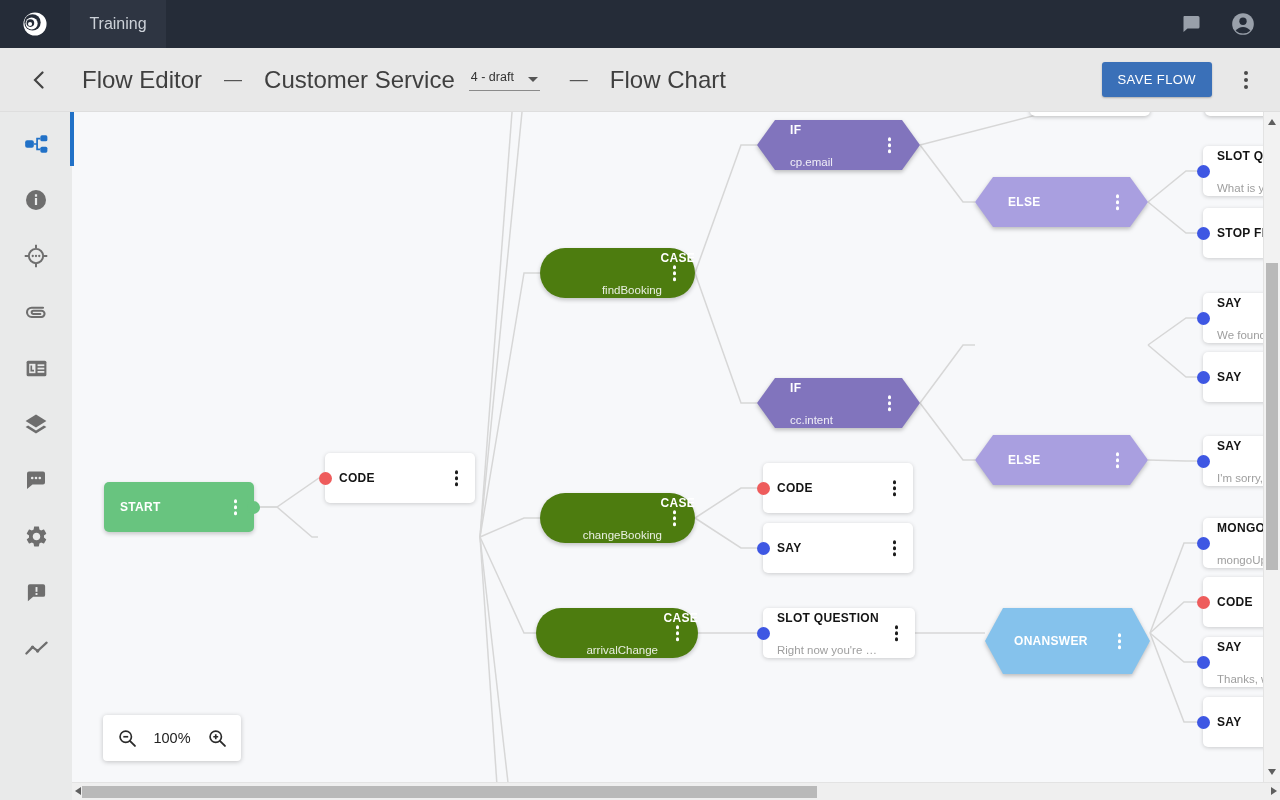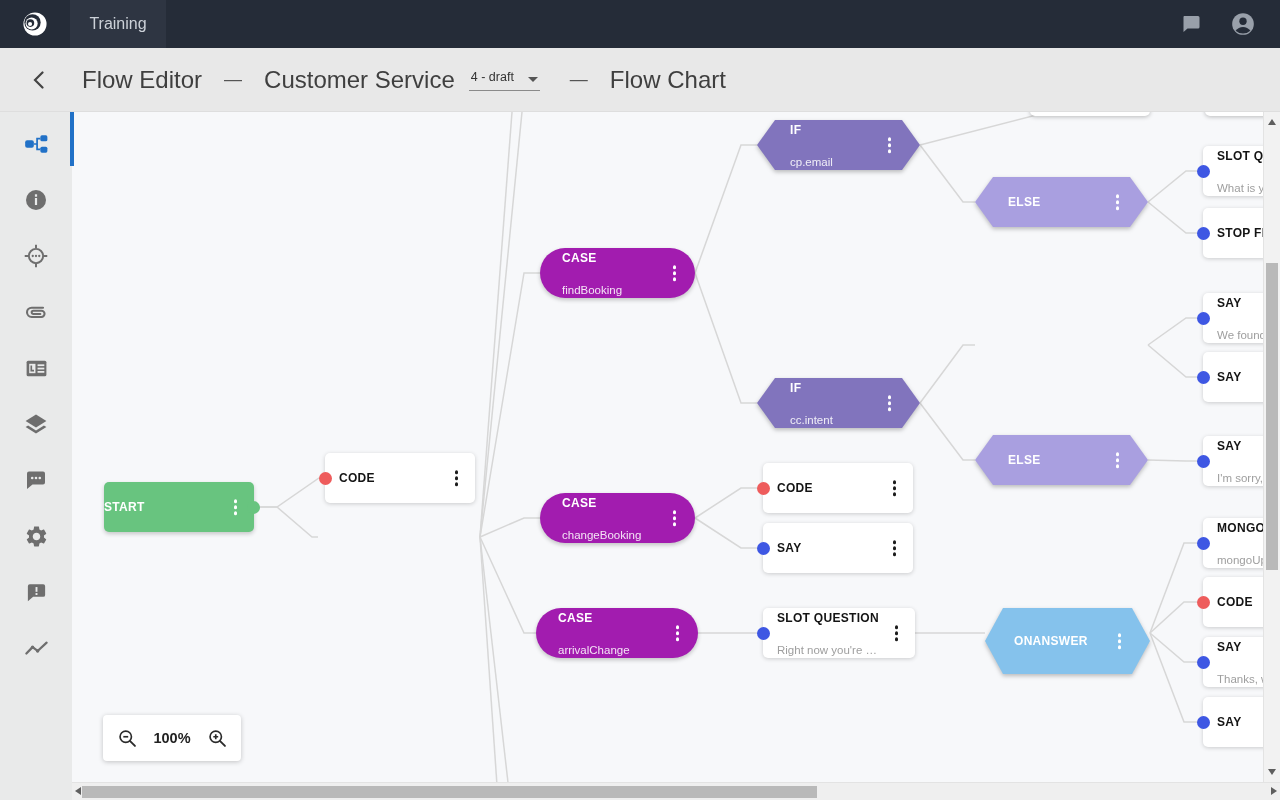--- a/index.html
+++ b/index.html
@@ -44,36 +44,36 @@
   .kebab i { width:3.5px; height:3.5px; border-radius:50%; }
   .kebab.light i { background:#fff; }
   .kebab.dark i { background:#1c1c1c; }
   .port { position:absolute; width:13px; height:13px; border-radius:50%; z-index:4; }
 
   .v-card { background:#fff; border-radius:5px; box-shadow:0 1px 4px rgba(0,0,0,.18); }
   .v-card .nt { color:#141414; }
   .v-card .ns { color:#9e9e9e; }
   .v-rect-green { background:#68c47f; border-radius:5px; box-shadow:0 2px 4px rgba(0,0,0,.2); }
   .v-pill-orange { background:#f2a41f; border-radius:26px; box-shadow:0 2px 4px rgba(0,0,0,.22); }
-  .v-pill-yellow { background:#a21caf; border-radius:26px; box-shadow:0 2px 4px rgba(0,0,0,.22); }
+  .v-pill-yellow { background:#4d7c0f; border-radius:26px; box-shadow:0 2px 4px rgba(0,0,0,.22);text-align:right; }
   .v-rect-green .nt, .v-pill-orange .nt, .v-pill-yellow .nt, .hex .nt { color:#fff; }
   .v-rect-green .ns, .v-pill-orange .ns, .v-pill-yellow .ns, .hex .ns { color:rgba(255,255,255,.88); }
   .hex { filter:drop-shadow(0 2px 2px rgba(0,0,0,.25)); }
   .hex-bg { position:absolute; inset:0; clip-path:polygon(18px 0, calc(100% - 18px) 0, 100% 50%, calc(100% - 18px) 100%, 18px 100%, 0 50%); }
 
   .partial-card { position:absolute; background:#fff; border-radius:5px; box-shadow:0 1px 4px rgba(0,0,0,.25); z-index:3; }
 
   
   .search-card { position:absolute; left:31px; top:31px; width:242px; height:60px; background:#fff; border-radius:4px; box-shadow:0 1px 5px rgba(0,0,0,.2); z-index:5; padding:10px 16px 0 16px; }
   .search-inner { display:flex; align-items:center; border-bottom:1px solid #8c8c8c; height:40px; }
   .search-inner input { border:none; outline:none; flex:1; font-size:15px; font-family:"Liberation Sans", sans-serif; color:#333; background:transparent; }
   .search-inner input::placeholder { color:#9e9e9e; }
 
   
-  .zoom-ctrl { position:absolute; left:31px; top:603px; width:138px; height:46px; background:#fff; border-radius:4px; box-shadow:0 1px 5px rgba(0,0,0,.22); display:flex; align-items:center; justify-content:space-between; padding:0 12px; z-index:5;font-weight:bold; }
+  .zoom-ctrl { position:absolute; left:31px; top:603px; width:138px; height:46px; background:#fff; border-radius:4px; box-shadow:0 1px 5px rgba(0,0,0,.22); display:flex; align-items:center; justify-content:space-between; padding:0 12px; z-index:5; }
   .zoom-btn { width:24px; height:24px; display:flex; align-items:center; justify-content:center; cursor:pointer; }
   .zoom-level { font-size:14.5px; color:#222; }
 
   
   .vscroll { position:absolute; right:0; top:0; width:17px; height:670px; background:#f2f2f2; border-left:1px solid #e3e3e3; z-index:6; }
   .vscroll .thumb { position:absolute; left:2px; right:2px; top:151px; height:307px; background:#b9b9b9; cursor:pointer; }
   .hscroll { position:absolute; left:0; bottom:0; width:1208px; height:18px; background:#efefef; border-top:1px solid #e3e3e3; z-index:7; }
   .hscroll .thumb { position:absolute; left:10px; top:3px; width:735px; height:12px; background:#b9b9b9; cursor:pointer; }
   .tri { width:0; height:0; position:absolute; }
   .tri-up { left:4px; top:7px; border-left:4.5px solid transparent; border-right:4.5px solid transparent; border-bottom:6px solid #5f5f5f; }
@@ -122,20 +122,28 @@
     </div>
     <div class="bc-title t-flow-editor">Flow Editor</div>
     <div class="bc-sep">—</div>
     <div class="bc-title">Customer Service</div>
     <div class="version-select">
       <span class="version-label">4 - draft</span>
       <span class="caret-down"></span>
     </div>
     <div class="bc-sep" style="margin-left:30px">—</div>
     <div class="bc-title">Flow Chart</div>
+    <div class="toolbar-right">
+      <button class="save-btn">SAVE FLOW</button>
+      <div class="toolbar-kebab">
+          <i></i>
+          <i></i>
+          <i></i>
+        </div>
+    </div>
   </div>
 
   <div class="sidebar">
     <div class="side-item">
       <svg width="26" height="26" viewBox="0 0 24 24">
         <rect x="2" y="8.5" width="8" height="7" rx="1.8" fill="#2171c7"></rect>
         <rect x="16" y="4" width="6.5" height="5.5" rx="1.5" fill="#2171c7"></rect>
         <rect x="16" y="14.5" width="6.5" height="5.5" rx="1.5" fill="#2171c7"></rect>
         <path d="M10 12 h3 v-5 h3 M13 12 v5 h3" fill="none" stroke="#2171c7" stroke-width="1.6"></path>
       </svg>
@@ -233,21 +241,21 @@
         <polyline points="623,406 669,436 691,436" fill="none" stroke="#d7d7d7" stroke-width="1.5"></polyline>
         <polyline points="626,521 691,521" fill="none" stroke="#d7d7d7" stroke-width="1.5"></polyline>
         <polyline points="843,521 913,521" fill="none" stroke="#d7d7d7" stroke-width="1.5"></polyline>
         <polyline points="1078,521 1112,431 1131,431" fill="none" stroke="#d7d7d7" stroke-width="1.5"></polyline>
         <polyline points="1078,521 1112,490 1131,490" fill="none" stroke="#d7d7d7" stroke-width="1.5"></polyline>
         <polyline points="1078,521 1112,550 1131,550" fill="none" stroke="#d7d7d7" stroke-width="1.5"></polyline>
         <polyline points="1078,521 1112,610 1131,610" fill="none" stroke="#d7d7d7" stroke-width="1.5"></polyline>
       </svg>
     <div id="nodes">
         <div class="node v-rect-green" style="left: 32px; top: 370px; width: 150px; height: 50px;">
-          <div class="nc" style="">
+          <div class="nc" style="padding-left: 16px;">
             <div class="nt">START</div>
           </div>
           <div class="kebab light" style="right: 14px;">
             <i></i>
             <i></i>
             <i></i>
           </div>
           <div class="port" style="background: rgb(104, 196, 127); right: -6px; top: 18.5px;"></div>
         </div>
         <div class="node v-card" style="left: 253px; top: 341px; width: 150px; height: 50px;">

